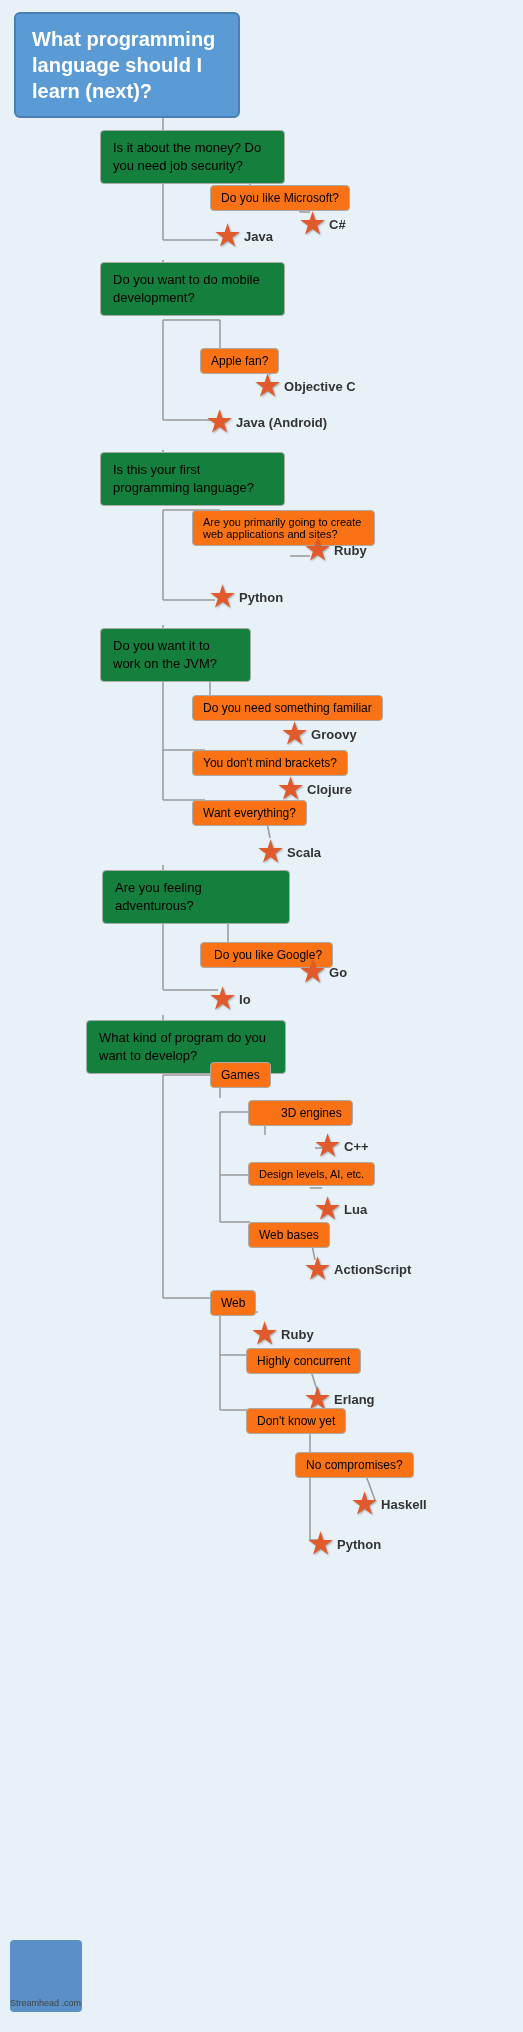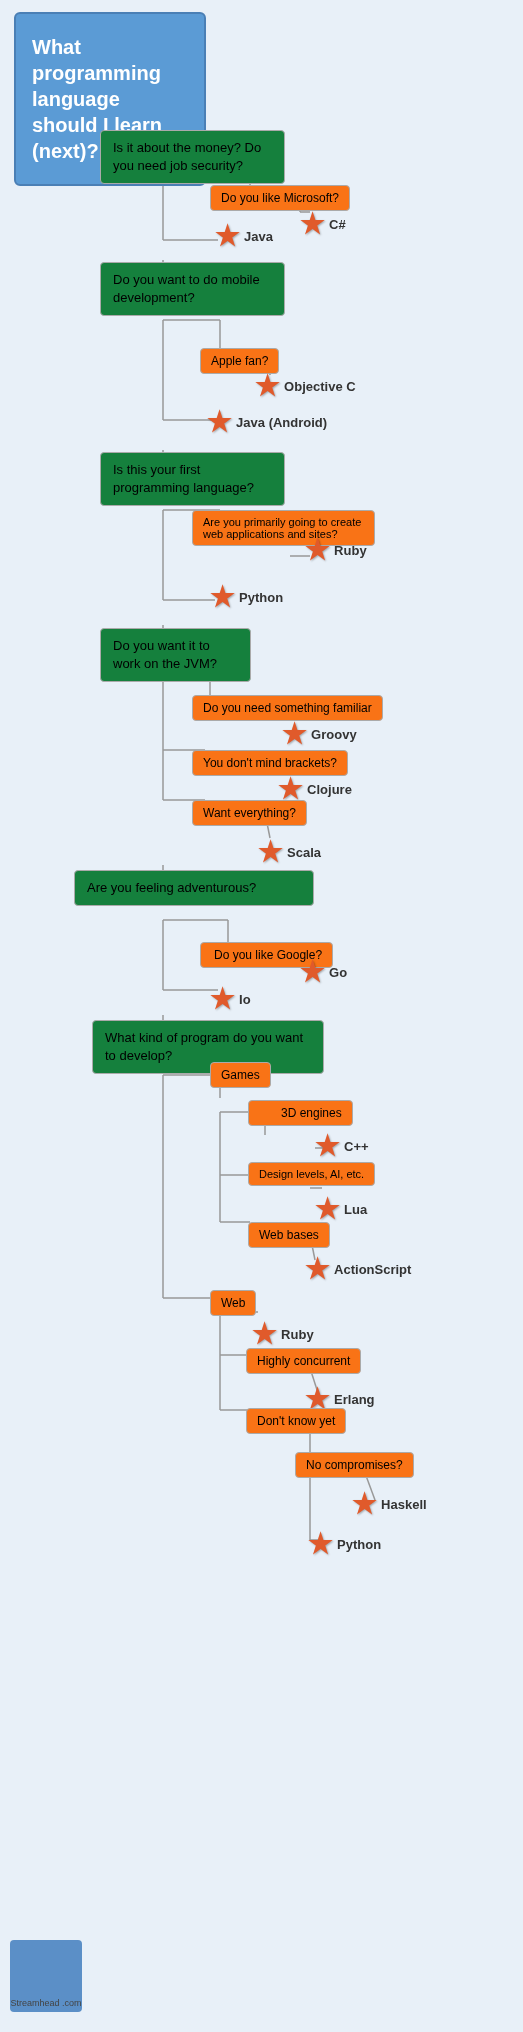--- a/index.html
+++ b/index.html
@@ -9,25 +9,25 @@
       width: 523px;
       min-height: 2032px;
       position: relative;
       overflow-x: hidden;
     }
 
     .title-box {
       background: #5b9bd5;
       border: 2px solid #4a7fb5;
       border-radius: 6px;
-      padding: 20px 16px;
+      padding: 12px 16px;
       position: absolute;
       left: 14px;
       top: 12px;
-      width: 192px;
+      width: 226px;
     }
     .title-box h1 {
       color: white;
       font-size: 20px;
       font-weight: bold;
       line-height: 1.3;
     }
 
     .question-box {
       background: #15803d;
@@ -281,39 +281,39 @@
 
 <div class="sub-question" style="left:192px; top:800px;">
   <span>Want everything?</span>
 </div>
 
 <div class="language-badge" style="left:258px; top:838px;">
   <span class="star">★</span>
   <span>Scala</span>
 </div>
 
-<div class="question-box" style="left:74px; top:870px; width:240px;">
+<div class="question-box" style="left:102px; top:870px; width:188px;">
   <span>Are you feeling adventurous?</span>
 </div>
 
 <div class="sub-question" style="left:200px; top:942px;padding-left:13px;">
   <span>Do you like Google?</span>
 </div>
 
 <div class="language-badge" style="left:300px; top:958px;">
   <span class="star">★</span>
   <span>Go</span>
 </div>
 
 <div class="language-badge" style="left:210px; top:985px;">
   <span class="star">★</span>
   <span>Io</span>
 </div>
 
-<div class="question-box" style="left:92px; top:1020px; width:232px;">
+<div class="question-box" style="left:86px; top:1020px; width:200px;">
   <span>What kind of program do you want to develop?</span>
 </div>
 
 <div class="sub-question" style="left:210px; top:1062px;text-align:right;">
   <span>Games</span>
 </div>
 
 <div class="sub-question" style="left:248px; top:1100px;padding-left:32px;">
   <span>3D engines</span>
 </div>
@@ -372,16 +372,16 @@
   <span>Haskell</span>
 </div>
 
 <div class="language-badge" style="left:308px; top:1530px;">
   <span class="star">★</span>
   <span>Python</span>
 </div>
 
 <div class="streamhead-box" style="position:absolute; bottom:20px; left:10px; width:72px; height:72px; background:#5b8fc7; border-radius:4px;">
 </div>
-<div style="position:absolute; bottom:24px; left:10px; width:72px; text-align:center; font-size:9px; color:#444;">
+<div style="position:absolute; bottom:24px; left:10px; width:72px; font-size:9px; color:#444;">
   <span>Streamhead
 .com</span>
 </div>
 
 </body></html>

